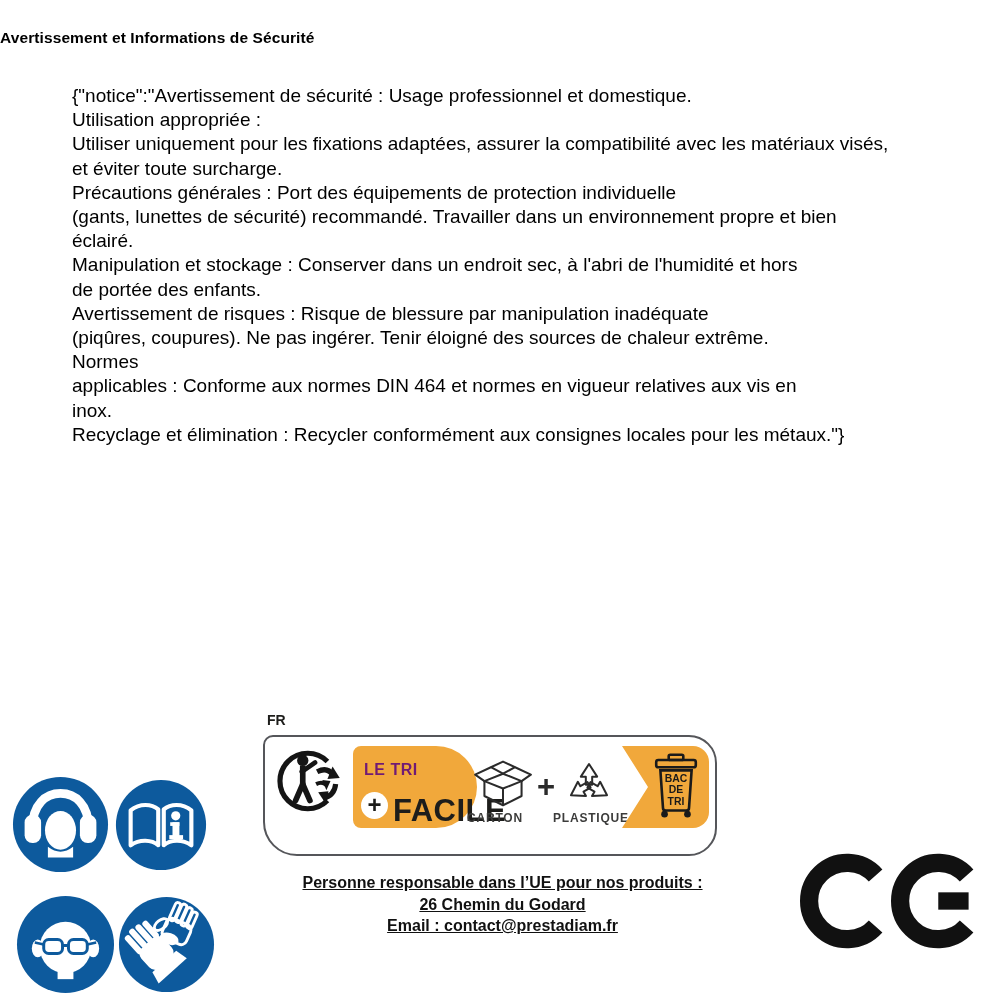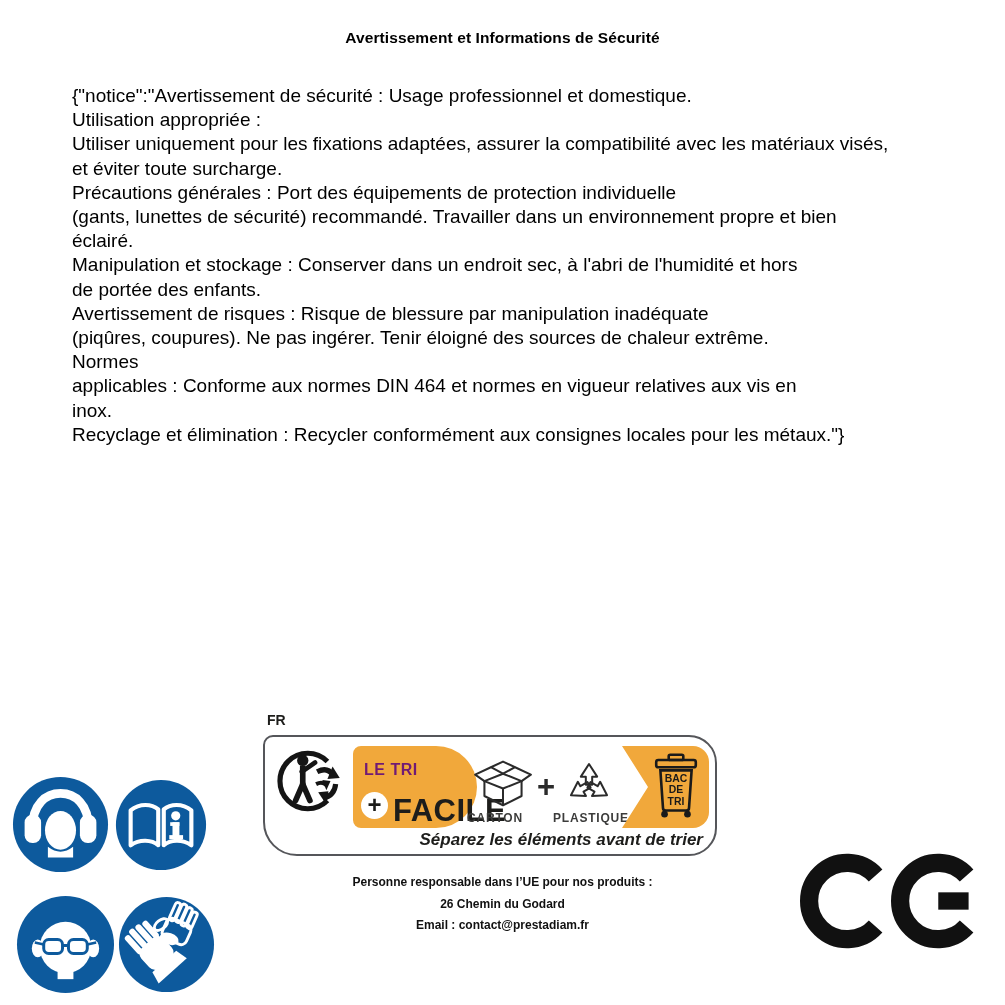--- a/index.html
+++ b/index.html
@@ -4,21 +4,21 @@
 <style>
   * { box-sizing: border-box; }
   html,body { margin:0; padding:0; }
   body {
     width:1005px; height:1005px; position:relative; background:#ffffff;
     font-family:"Liberation Sans", sans-serif; color:#000; overflow:hidden;
   }
   .abs { position:absolute; }
 
   .page-title {
-    left:0; right:0; top:29px; text-align:center;
+    left:0; right:0; top:29px; 
     font-size:15.5px; font-weight:bold; letter-spacing:.1px;
   }
 
   .notice-body {
     left:72px; top:84px; width:885px;
     font-size:19px; line-height:24.2px; white-space:pre-line;
   }
 
   
   .picto { position:absolute; }
@@ -58,21 +58,21 @@
   .chevron-wrap { left:357px; top:9px; width:87px; height:82px;
     border-radius:0 16px 16px 0; overflow:hidden; }
   .chevron-yellow { left:0; top:0; right:0; bottom:0; background:#F1A83B;
     clip-path:polygon(0 0, 100% 0, 100% 100%, 0 100%, 26px 50%); }
   .bin-svg { left:29px; top:5px; }
   .tagline { right:12px; top:93px; font-size:17px; font-style:italic; font-weight:bold;
     color:#1d1d1b; white-space:nowrap; }
 
   
   .resp { left:0; right:0; top:872px; text-align:center; font-weight:bold;
-    font-size:12px; line-height:21.5px; color:#111; }
+    font-size:16px; line-height:21.5px; color:#111;text-decoration:underline; }
 
   
   .ce { left:797px; top:842px; }
 </style>
 </head>
 <body>
 
 <div class="abs page-title">Avertissement et Informations de Sécurité</div>
 
 <div class="abs notice-body">{"notice":"Avertissement de sécurité : Usage professionnel et domestique.
@@ -221,21 +221,20 @@
         <path d="M9,17 H39 L36.5,53 Q36.5,55.5 33.5,55.5 H14.5 Q11.5,55.5 11.5,53 Z" fill="none" stroke="#1a1a1a" stroke-width="2.5"></path>
         <circle cx="13" cy="59" r="3.2" fill="#1a1a1a"></circle>
         <circle cx="35" cy="59" r="3.2" fill="#1a1a1a"></circle>
         <text x="24" y="28" text-anchor="middle" font-family="Liberation Sans, sans-serif" font-size="10" font-weight="bold" fill="#1a1a1a">BAC</text>
         <text x="24" y="39" text-anchor="middle" font-family="Liberation Sans, sans-serif" font-size="10" font-weight="bold" fill="#1a1a1a">DE</text>
         <text x="24" y="50" text-anchor="middle" font-family="Liberation Sans, sans-serif" font-size="10" font-weight="bold" fill="#1a1a1a">TRI</text>
       </svg>
     </div>
   </div>
 
-  <div class="tagline">Séparez les éléments avant de trier</div>
 </div>
 
 <div class="abs resp">
   <div>Personne responsable dans l’UE pour nos produits :</div>
   <div>26 Chemin du Godard</div>
   <div>Email : contact@prestadiam.fr</div>
 </div>
 
 <div class="abs ce">
   <svg width="195" height="118" viewBox="0 0 225 120">

